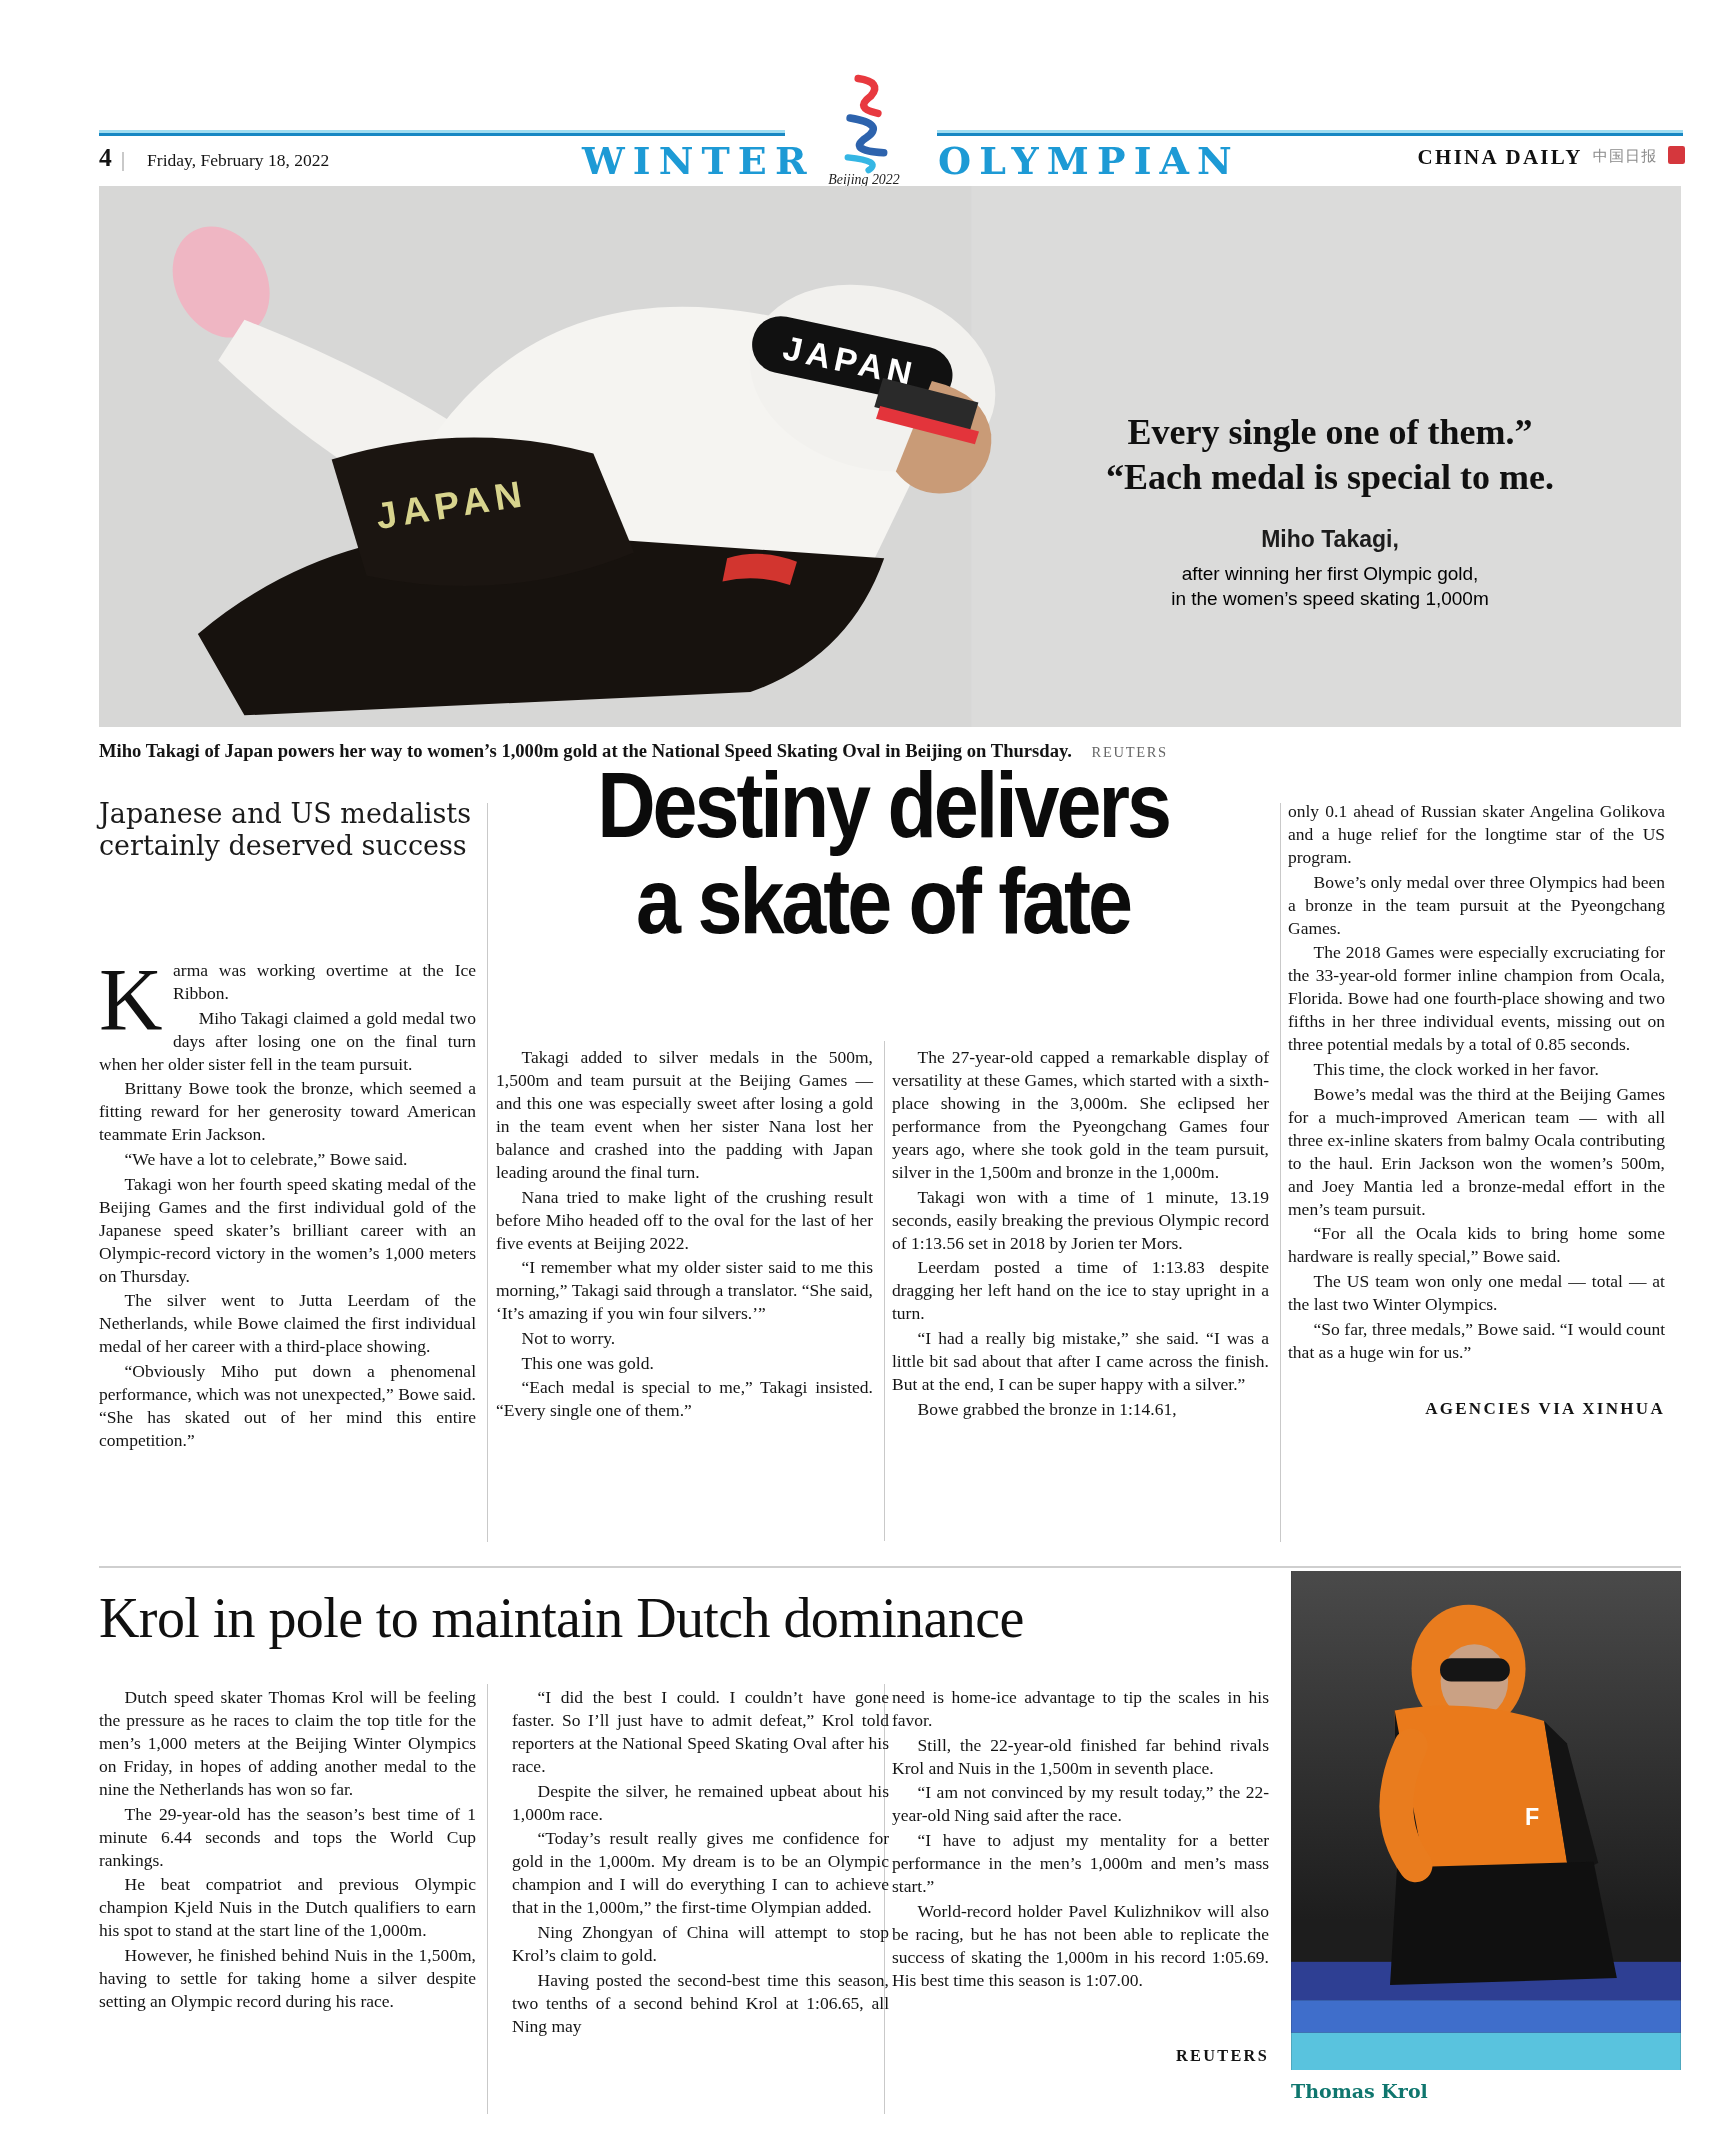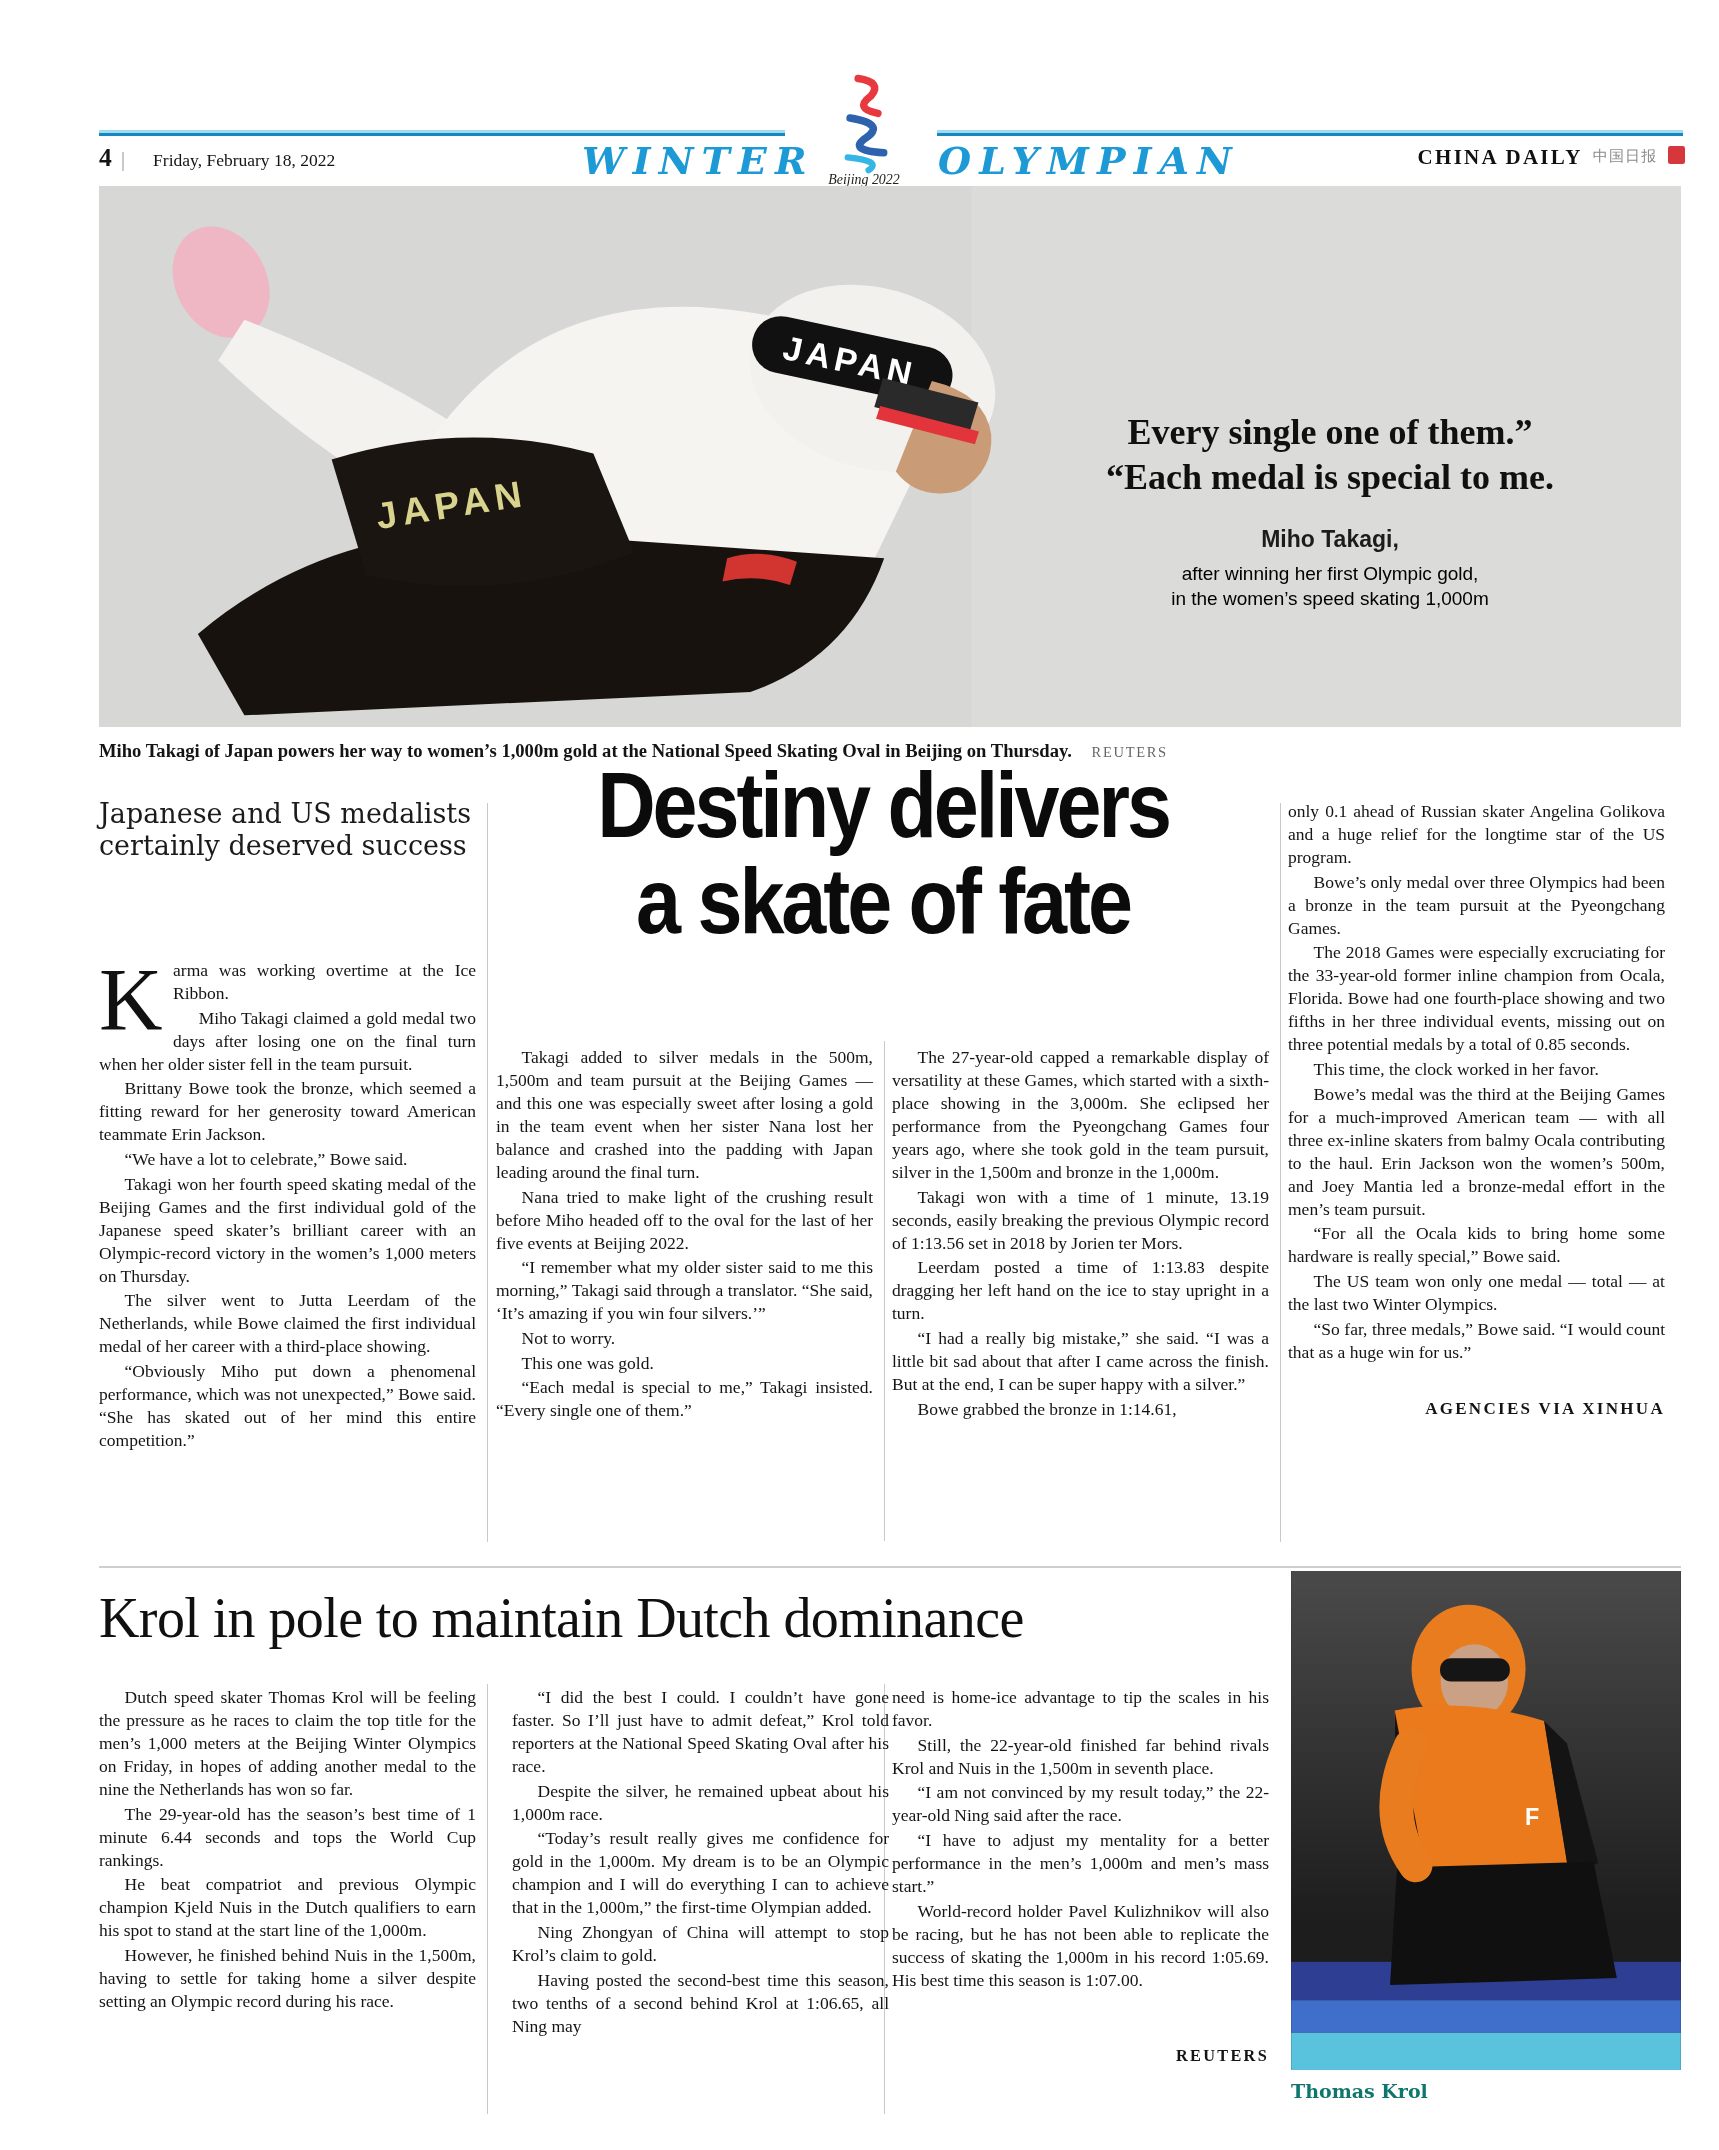--- a/index.html
+++ b/index.html
@@ -4,24 +4,24 @@
 <style>
   html,body{margin:0;padding:0;background:#fff;}
   #page{position:relative;width:1720px;height:2151px;background:#ffffff;overflow:hidden;
         font-family:"Liberation Serif",serif;color:#141414;}
   .abs{position:absolute;}
 
   
   .rule-seg{position:absolute;top:130px;height:5.8px;background:linear-gradient(#9fdcf0 0 55%,#1787c3 55% 100%);}
   .dateline{position:absolute;left:99px;top:143px;font-family:"Liberation Serif",serif;}
   .pagenum{font-size:25.6px;font-weight:bold;}
-  .datetext{font-size:17.5px;margin-left:28px;}
+  .datetext{font-size:17.5px;margin-left:22px;}
   .datebar{color:#999;font-weight:normal;margin-left:9.3px;font-size:20px;}
   .mast{position:absolute;top:138px;font-family:"DejaVu Serif",serif;font-weight:bold;
-        font-size:38px;letter-spacing:8.1px;color:#1d9ad5;font-style:italic;}
+        font-size:38px;letter-spacing:8.1px;color:#1d9ad5;}
   .brand{position:absolute;top:145px;right:35px;display:flex;align-items:flex-start;gap:10px;}
   .brand-en{font-family:"Liberation Serif",serif;font-weight:bold;font-size:21px;letter-spacing:2.3px;color:#111;}
   .brand-cn{font-size:15px;color:#8a8a8a;letter-spacing:1.2px;padding-top:2.3px;}
   .brand-seal{width:17.5px;height:17.5px;background:#d5373d;border-radius:2.3px;display:inline-block;margin-top:1.2px;}
 
   
   .hero{position:absolute;left:99px;top:186px;width:1582px;height:541px;background:#d7d7d6;overflow:hidden;}
   .pullquote{position:absolute;left:908px;top:224px;width:646px;text-align:center;}
   .pq-line{font-family:"Liberation Serif",serif;font-weight:bold;font-size:36px;line-height:1.25;color:#101010;}
   .pq-name{font-family:"Liberation Sans",sans-serif;font-weight:bold;font-size:23px;color:#1c1c1c;margin-top:25.6px;}

